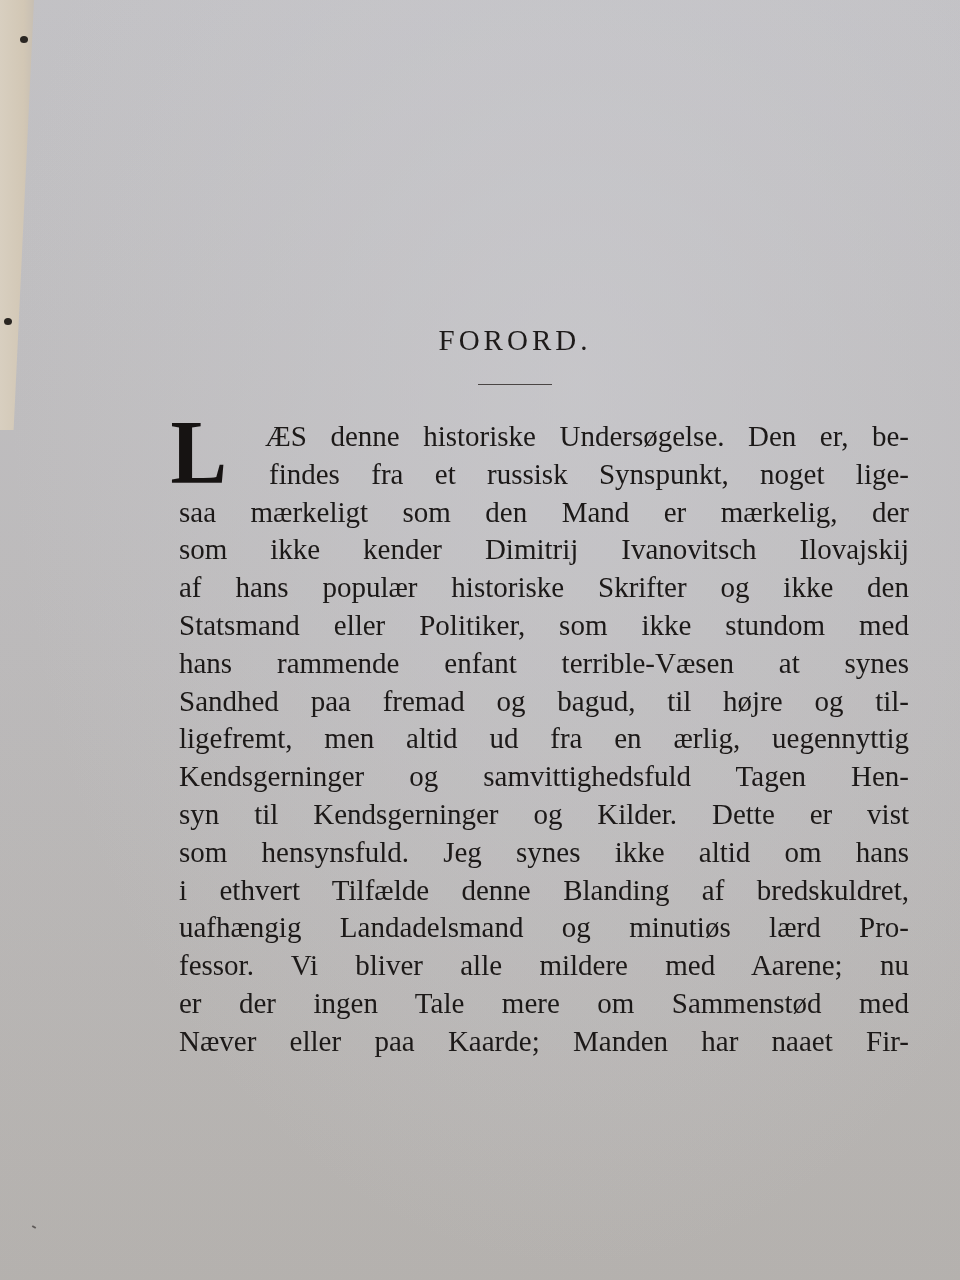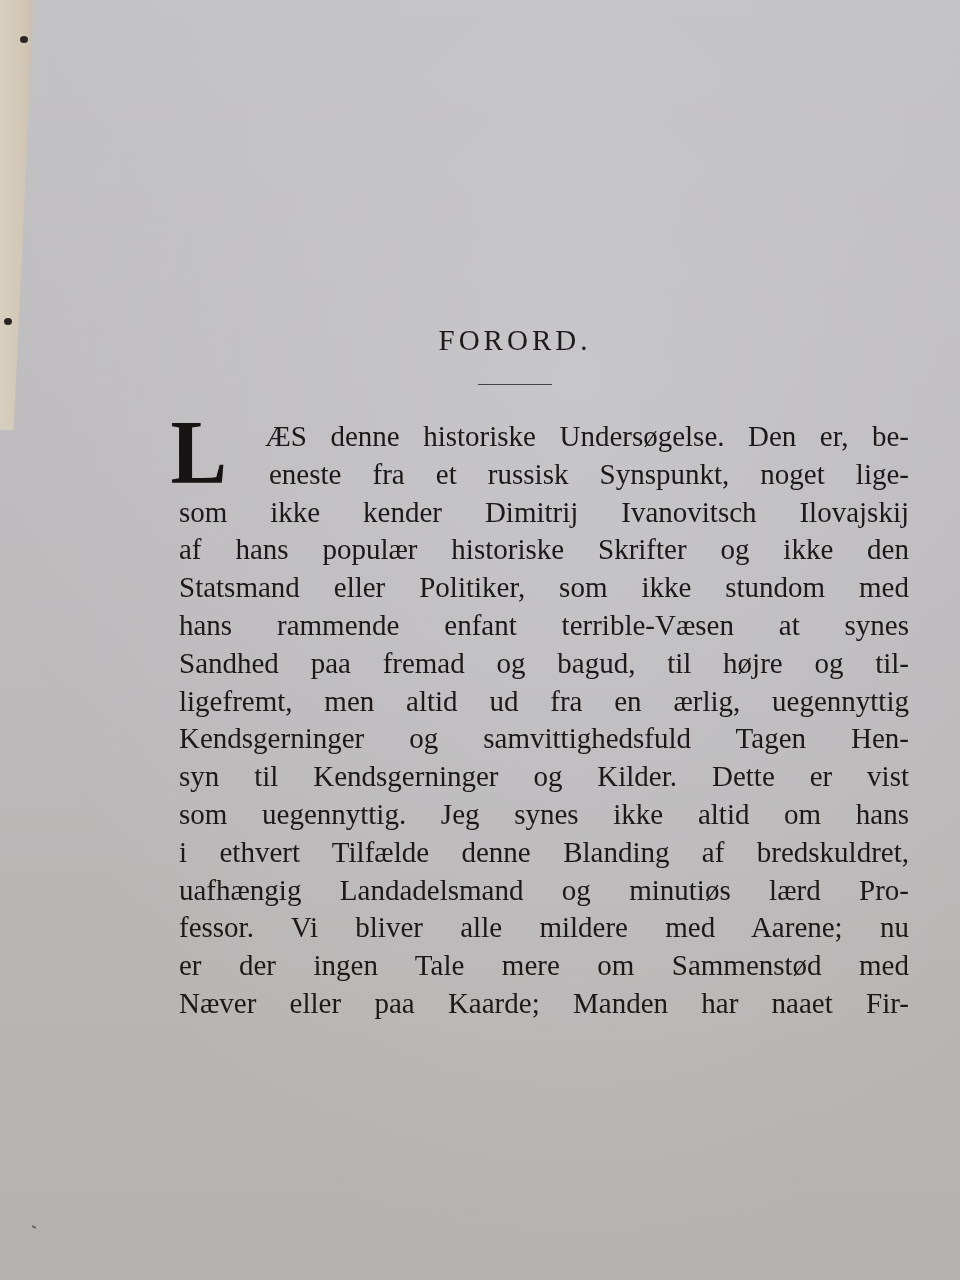--- a/index.html
+++ b/index.html
@@ -105,30 +105,31 @@
 <div class="binding-hole" style="left:20px; top:36px;"></div>
 <div class="binding-hole" style="left:4px; top:318px;"></div>
 
 <div class="title">FORORD.</div>
 <div class="title-rule"></div>
 
 <div class="drop-cap">L</div>
 
 <div class="body-text">
   <span class="line first-two">ÆS denne historiske Undersøgelse.  Den er, be-</span>
-  <span class="line first-two" style="padding-left:90px;">eneste fra et russisk Synspunkt, noget lige-</span>
+  <span class="line first-two" style="padding-left:90px;">findes fra et russisk Synspunkt, noget lige-</span>
+  <span class="line">saa mærkeligt som den Mand er mærkelig, der</span>
   <span class="line">som ikke kender Dimitrij Ivanovitsch Ilovajskij</span>
   <span class="line">af hans populær historiske Skrifter og ikke den</span>
   <span class="line">Statsmand eller Politiker, som ikke stundom med</span>
   <span class="line">hans rammende enfant terrible-Væsen at synes</span>
   <span class="line">Sandhed paa fremad og bagud, til højre og til-</span>
   <span class="line">ligefremt, men altid ud fra en ærlig, uegennyttig</span>
   <span class="line">Kendsgerninger og samvittighedsfuld Tagen Hen-</span>
   <span class="line">syn til Kendsgerninger og Kilder.  Dette er vist</span>
-  <span class="line">som uegennyttig.  Jeg synes ikke altid om hans</span>
+  <span class="line">som hensynsfuld.  Jeg synes ikke altid om hans</span>
   <span class="line">i ethvert Tilfælde denne Blanding af bredskuldret,</span>
   <span class="line">uafhængig Landadelsmand og minutiøs lærd Pro-</span>
   <span class="line">fessor.  Vi bliver alle mildere med Aarene; nu</span>
   <span class="line">er der ingen Tale mere om Sammenstød med</span>
   <span class="line">Næver eller paa Kaarde; Manden har naaet Fir-</span>
 </div>
 
 <div class="speck" style="left:32px; top:1226px;"></div>
 
 </body></html>

